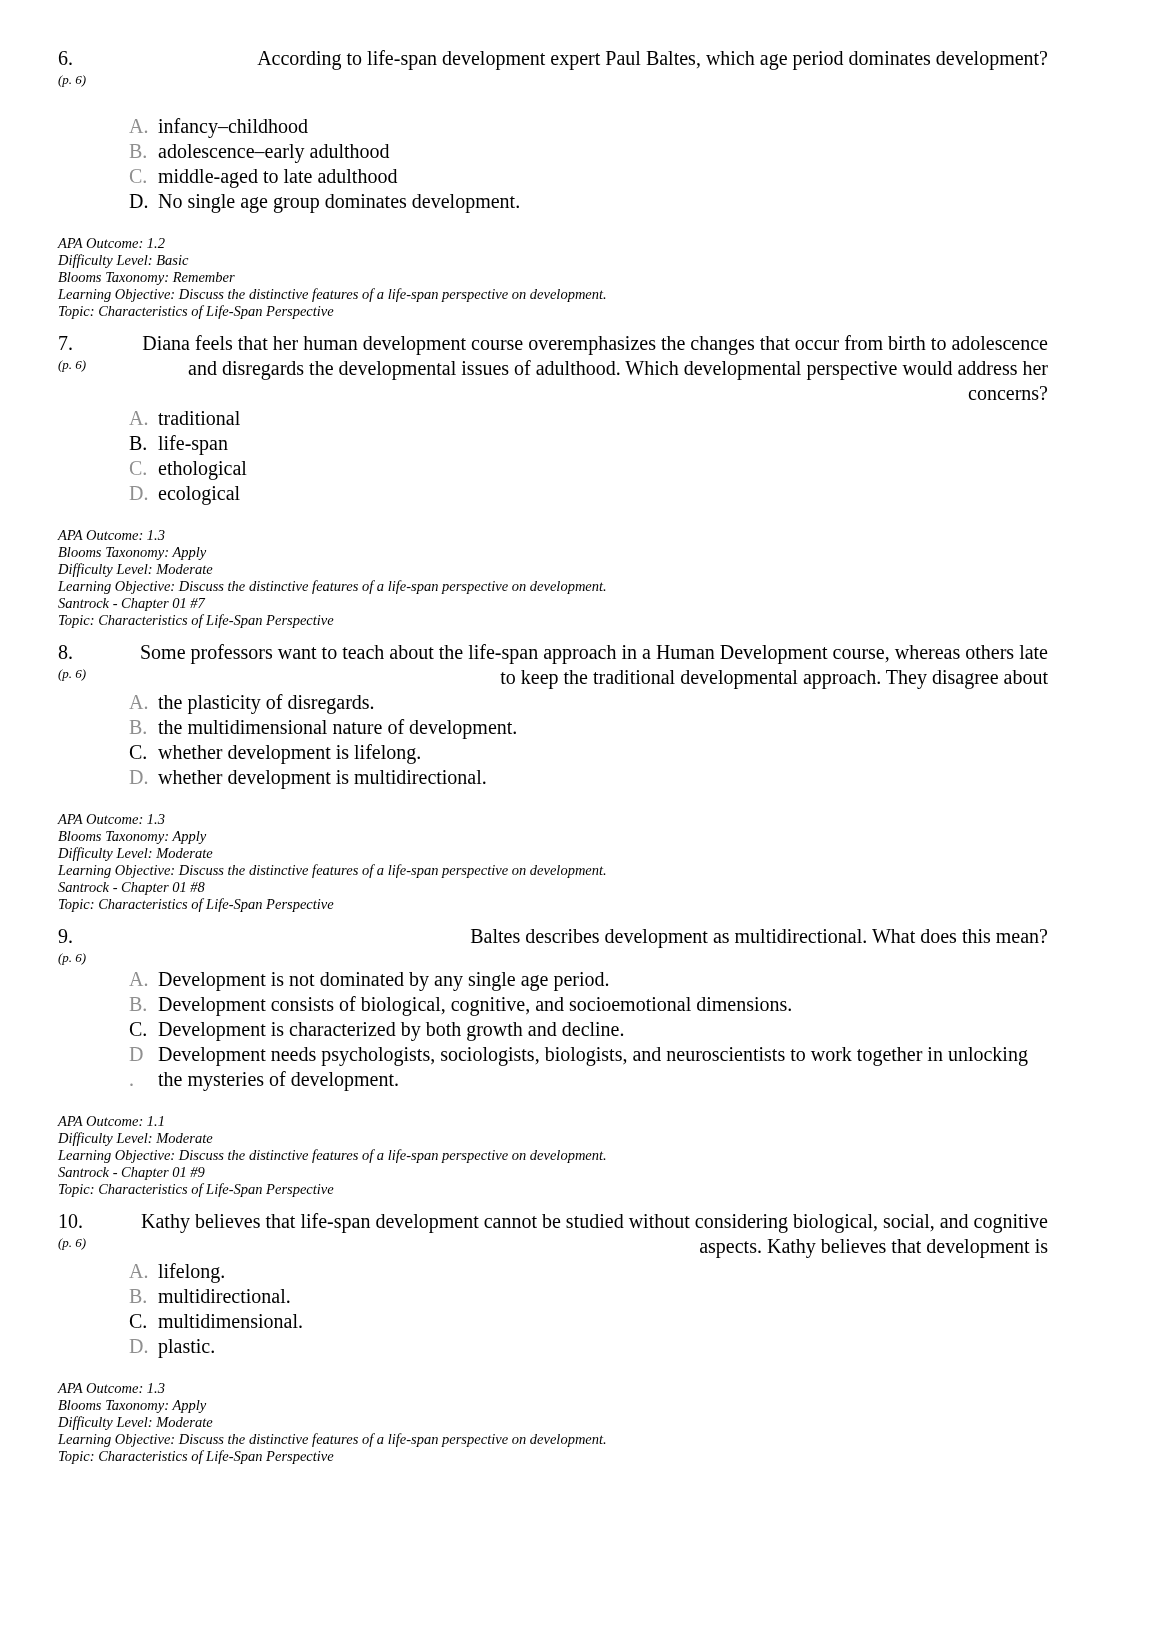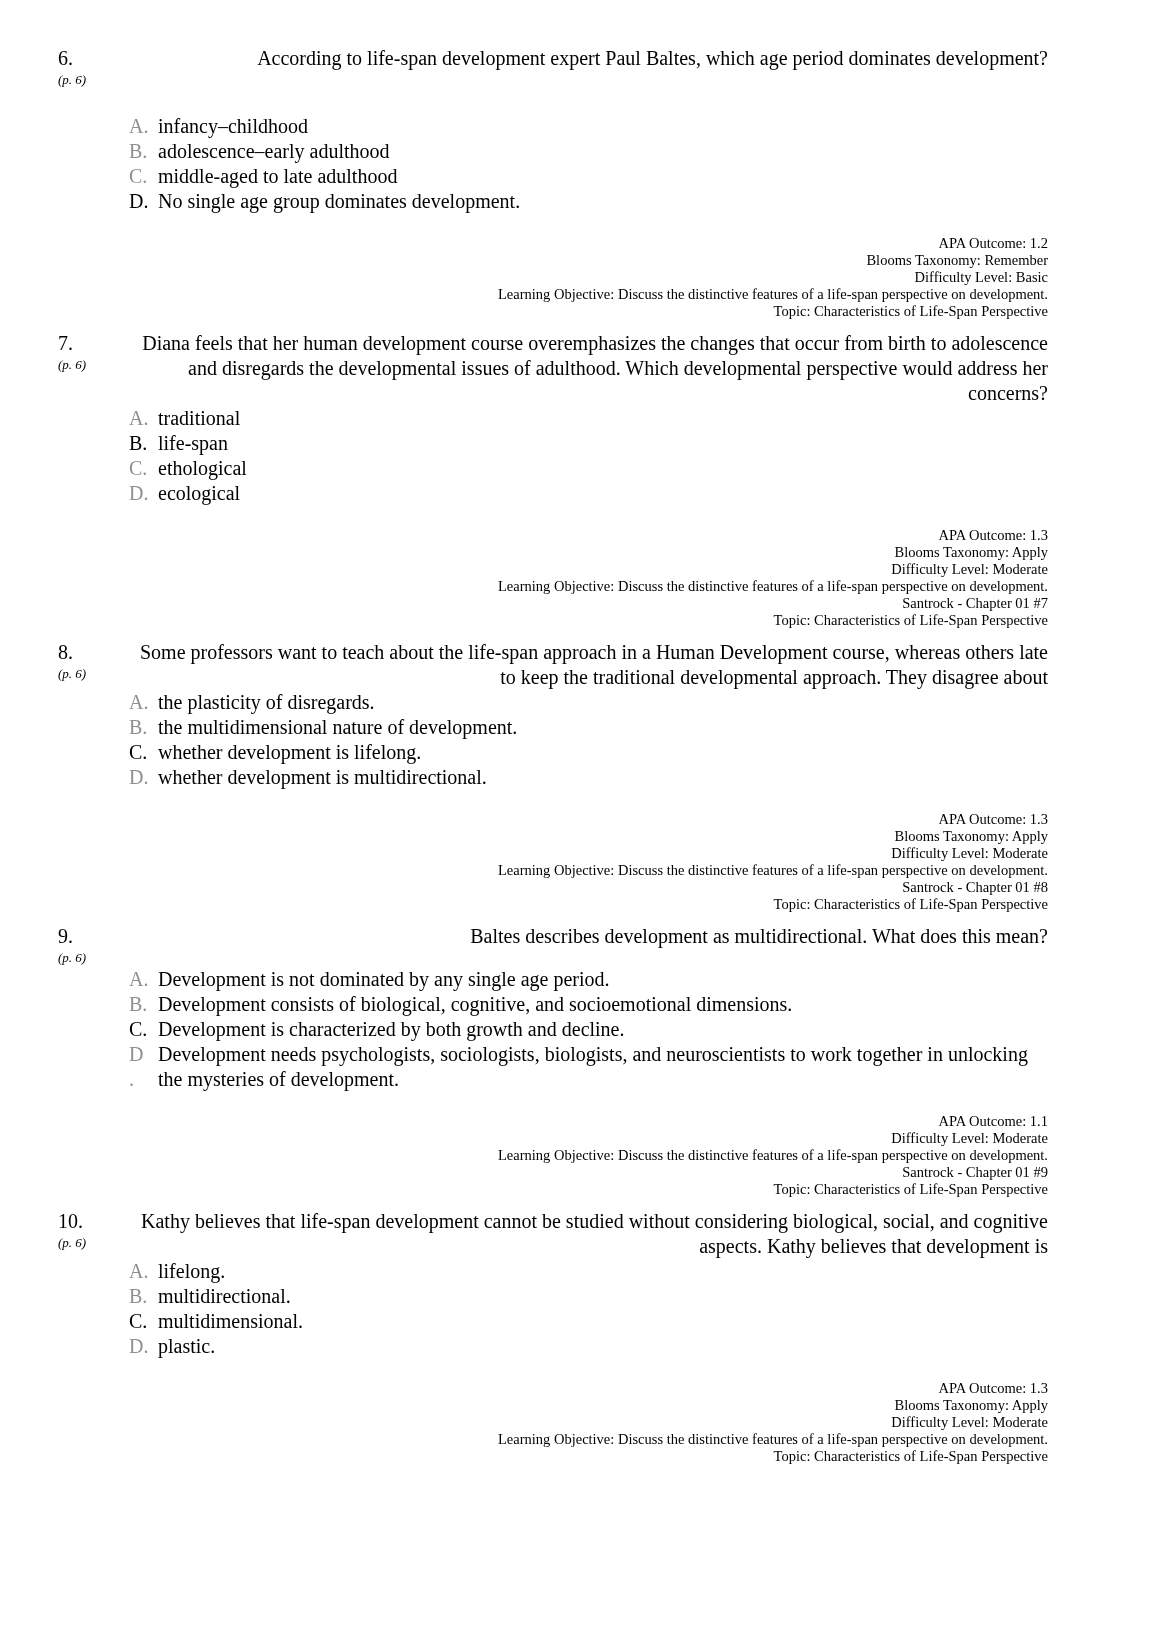--- a/index.html
+++ b/index.html
@@ -71,21 +71,22 @@
   }
   .opt-text {
     flex: 1 1 auto;
     font-size: 20px;
     line-height: 25px;
     color: #000000;
   }
   .q-meta {
     margin-top: 21px;
     margin-bottom: 11px;
-    text-align: right;
+    text-align: left;
+    font-style: italic;
     font-size: 14.5px;
     line-height: 17px;
     color: #000000;
   }
 </style>
 </head>
 <body>
 
 <div class="page">
 
@@ -112,22 +113,22 @@
         <span class="opt-label">C.</span>
         <span class="opt-text">middle-aged to late adulthood</span>
       </div>
       <div class="opt">
         <span class="opt-label correct">D.</span>
         <span class="opt-text">No single age group dominates development.</span>
       </div>
     </div>
     <div class="q-meta">
       <div>APA Outcome: 1.2</div>
+      <div>Difficulty Level: Basic</div>
       <div>Blooms Taxonomy: Remember</div>
-      <div>Difficulty Level: Basic</div>
       <div>Learning Objective: Discuss the distinctive features of a life-span perspective on development.</div>
       <div>Topic: Characteristics of Life-Span Perspective</div>
     </div>
   </section>
 
   <section class="question">
     <div class="q-main">
       <div class="q-left">
         <div class="q-num">7.</div>
         <div class="q-pref">(p. 6)</div>

